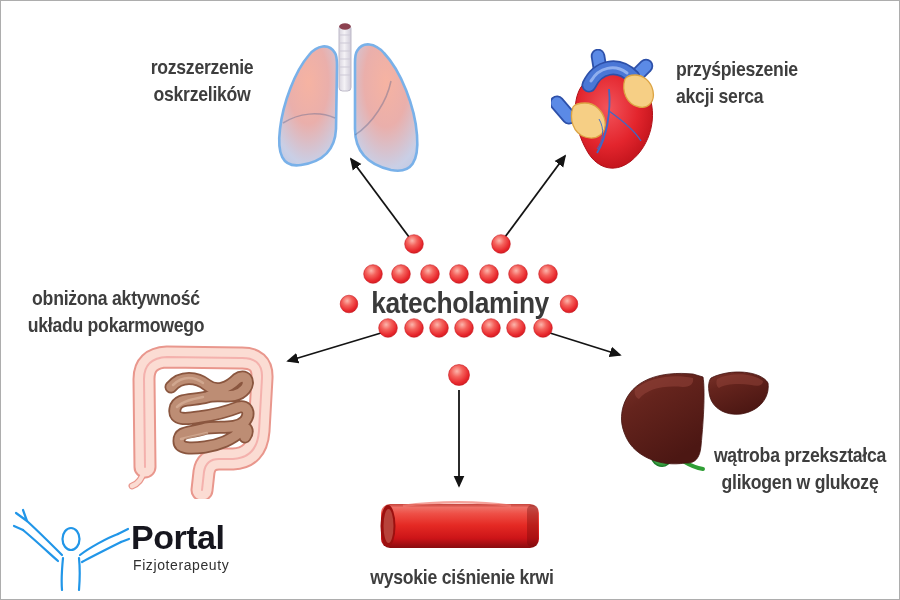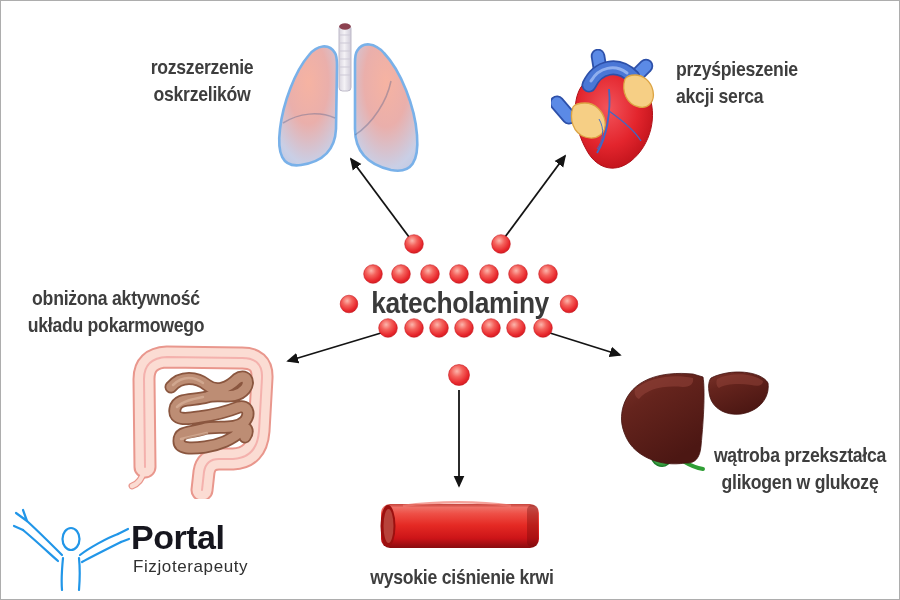--- a/index.html
+++ b/index.html
@@ -19,21 +19,21 @@
   #center-title{
     position:absolute;left:339px;top:286px;width:240px;text-align:center;
     font-size:30px;line-height:32px;font-weight:bold;color:#3a3a3a;
     letter-spacing:-0.5px;transform:scaleX(0.88);transform-origin:center top;
   }
   #logo-title{
     position:absolute;left:130px;top:517px;font-size:34px;font-weight:bold;
     color:#16161e;letter-spacing:-0.5px;
   }
   #logo-subtitle{
-    position:absolute;left:132px;top:556px;font-size:17px;color:#303030;
+    position:absolute;left:132px;top:556px;font-size:14px;color:#303030;
     letter-spacing:0.6px;
   }
   svg{display:block;}
 </style>
 </head>
 <body>
 
 <div id="canvas">
 
   <svg class="abs" style="left:262px;top:20px" width="165" height="160" viewBox="0 0 165 160">

